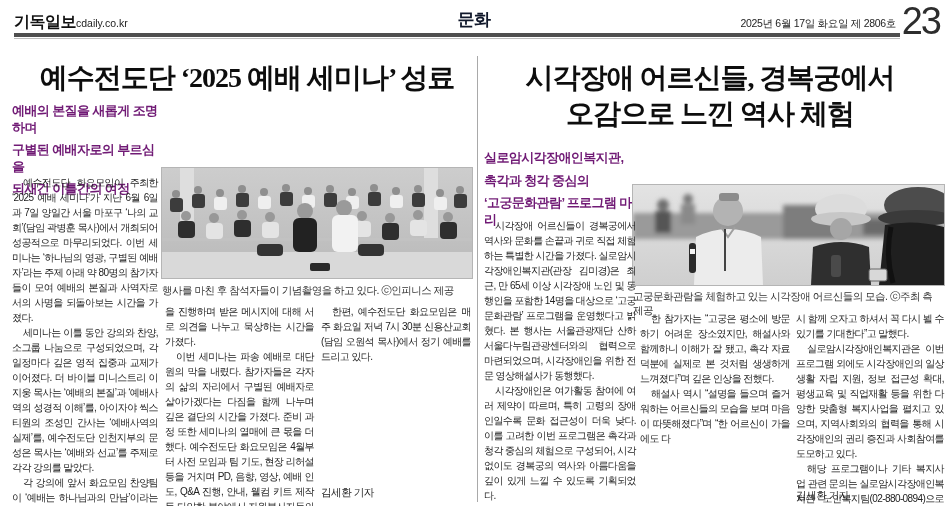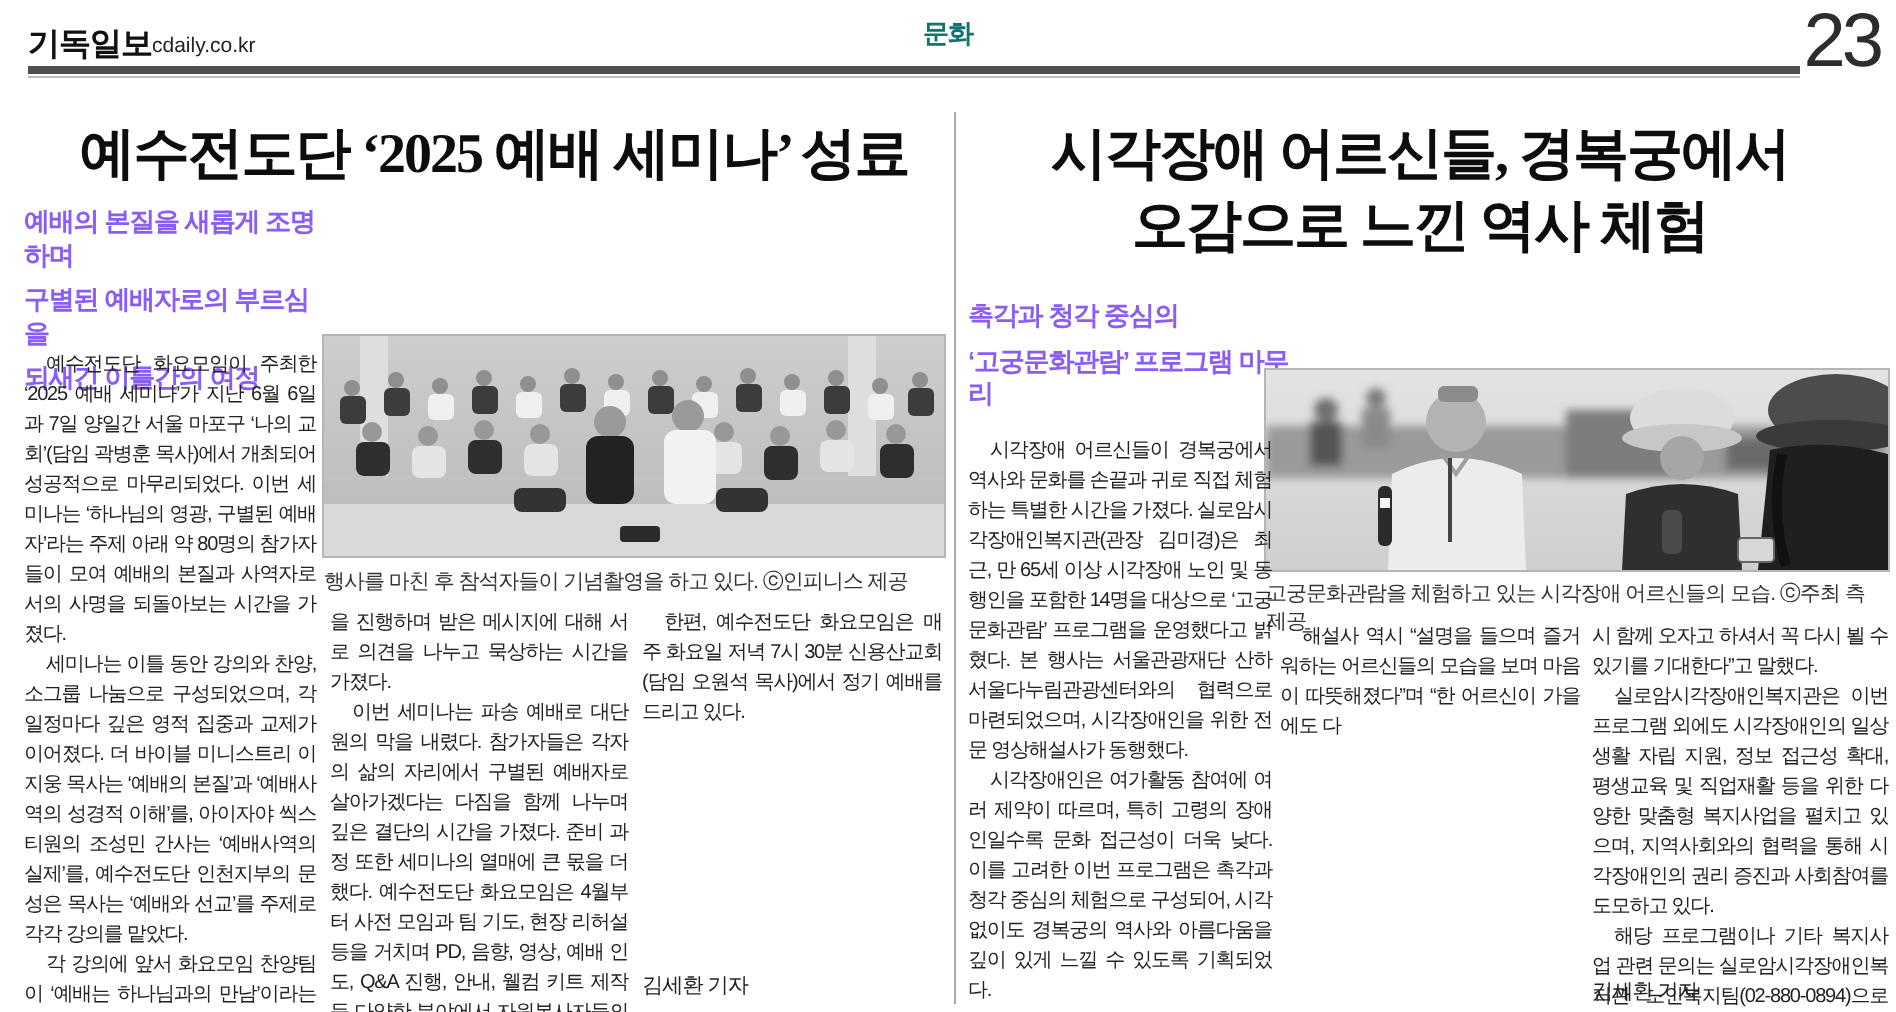--- a/index.html
+++ b/index.html
@@ -7,48 +7,49 @@
     width:948px;height:506px;position:relative;overflow:hidden;
     background:#ffffff;
     font-family:"Liberation Sans","DejaVu Sans",sans-serif;
     color:#1a1a1a;
     -webkit-font-smoothing:antialiased;
   }
   
   .hdr{position:absolute;left:0;top:0;width:948px;height:40px;}
   .masthead{position:absolute;left:14px;top:12px;font-size:16px;font-weight:bold;letter-spacing:-0.5px;color:#111;}
   .site{position:absolute;left:76px;top:17px;font-size:10.5px;color:#222;letter-spacing:0;}
-  .section{position:absolute;left:0;right:0;top:8px;text-align:center;font-size:13px;font-weight:bold;color:#0f766e;letter-spacing:-0.5px;}
+  .section{position:absolute;left:0;right:0;top:8px;text-align:center;font-size:17px;font-weight:bold;color:#0f172a;letter-spacing:-0.5px;}
   .dateline{position:absolute;right:52px;top:17px;font-size:10.5px;color:#1d1d1d;letter-spacing:-0.3px;}
   .pageno{position:absolute;right:8px;top:2px;font-size:38px;font-weight:400;letter-spacing:-2px;color:#2d2d2d;line-height:38px;}
   .hdr-rule{position:absolute;left:14px;right:48px;top:33px;height:4px;background:#4f4f4f;}
   .hdr-rule2{position:absolute;left:14px;right:48px;top:38px;height:1px;background:#bdbdbd;}
 
   
   .vdivider{position:absolute;left:477px;top:56px;bottom:4px;width:1px;background:#a9a9a9;}
 
   
   .headline{position:absolute;font-family:"Liberation Serif","DejaVu Serif",serif;font-weight:bold;color:#0d0d0d;text-align:center;letter-spacing:-1px;}
   .headline p{margin:0;line-height:36px;font-size:28px;}
-  .subtitle{position:absolute;font-size:13px;font-weight:bold;color:#8b5cf6;letter-spacing:-0.6px;}
+  .subtitle{position:absolute;font-size:13px;font-weight:bold;color:#701a75;letter-spacing:-0.6px;}
   .subtitle p{margin:0 0 6px 0;line-height:16.5px;}
   .photo{position:absolute;border:1px solid #b5b5b5;background:#d8d8d8;overflow:hidden;}
   .caption{position:absolute;font-size:10.5px;color:#333;letter-spacing:-0.5px;}
   .bodycol{position:absolute;font-size:10px;line-height:15px;color:#222;text-align:justify;letter-spacing:-0.6px;word-break:break-all;}
   .bodycol p{margin:0;text-indent:11px;}
   .bodycol p.cont{text-indent:0;}
   .byline{position:absolute;font-size:10.6px;color:#222;text-align:left;letter-spacing:-0.5px;}
 </style>
 </head>
 <body>
 
 <div class="hdr">
   <div class="masthead">기독일보</div>
   <div class="site">cdaily.co.kr</div>
   <div class="section">문화</div>
+  <div class="dateline">2025년 6월 17일 화요일 제 2806호</div>
   <div class="pageno">23</div>
   <div class="hdr-rule"></div>
   <div class="hdr-rule2"></div>
 </div>
 
 <div class="vdivider"></div>
 
 <div>
   <div class="headline" style="left:16px;top:60px;width:462px;">
       <p>예수전도단 ‘2025 예배 세미나’ 성료</p>
@@ -157,20 +158,21 @@
     </div>
   <div class="byline" style="left:321px;top:486px;width:150px;">김세환 기자</div>
 </div>
 
 <div>
   <div class="headline" style="left:482px;top:60px;width:456px;">
       <p>시각장애 어르신들, 경복궁에서</p>
       <p>오감으로 느낀 역사 체험</p>
     </div>
   <div class="subtitle" style="left:484px;top:150px;width:170px;">
+      <p>실로암시각장애인복지관,</p>
       <p>촉각과 청각 중심의</p>
       <p>‘고궁문화관람’ 프로그램 마무리</p>
     </div>
 
   <div class="photo" style="left:632px;top:184px;width:311px;height:100px;">
     <svg width="311" height="100" viewBox="0 0 311 100" xmlns="http://www.w3.org/2000/svg">
       <defs>
         <linearGradient id="skyg" x1="0" y1="0" x2="0" y2="1">
           <stop offset="0" stop-color="#e3e3e3"></stop>
             <stop offset="1" stop-color="#cfcfcf"></stop>
@@ -213,20 +215,21 @@
       <rect x="236" y="84" width="18" height="12" rx="2" fill="#d8d8d8" stroke="#666666"></rect>
     </svg>
   </div>
   <div class="caption" style="left:633px;top:290px;width:310px;">고궁문화관람을 체험하고 있는 시각장애 어르신들의 모습. ⓒ주최 측 제공</div>
 
   <div class="bodycol" style="left:484px;top:218px;width:152px;height:288px;">
       <p>시각장애 어르신들이 경복궁에서 역사와 문화를 손끝과 귀로 직접 체험하는 특별한 시간을 가졌다. 실로암시각장애인복지관(관장 김미경)은 최근, 만 65세 이상 시각장애 노인 및 동행인을 포함한 14명을 대상으로 ‘고궁문화관람’ 프로그램을 운영했다고 밝혔다. 본 행사는 서울관광재단 산하 서울다누림관광센터와의 협력으로 마련되었으며, 시각장애인을 위한 전문 영상해설사가 동행했다.</p>
       <p>시각장애인은 여가활동 참여에 여러 제약이 따르며, 특히 고령의 장애인일수록 문화 접근성이 더욱 낮다. 이를 고려한 이번 프로그램은 촉각과 청각 중심의 체험으로 구성되어, 시각 없이도 경복궁의 역사와 아름다움을 깊이 있게 느낄 수 있도록 기획되었다.</p>
     </div>
   <div class="bodycol" style="left:640px;top:311px;width:150px;height:195px;">
+      <p>한 참가자는 “고궁은 평소에 방문하기 어려운 장소였지만, 해설사와 함께하니 이해가 잘 됐고, 촉각 자료 덕분에 실제로 본 것처럼 생생하게 느껴졌다”며 깊은 인상을 전했다.</p>
       <p>해설사 역시 “설명을 들으며 즐거워하는 어르신들의 모습을 보며 마음이 따뜻해졌다”며 “한 어르신이 가을에도 다</p>
     </div>
   <div class="bodycol" style="left:796px;top:311px;width:148px;height:180px;">
       <p class="cont">시 함께 오자고 하셔서 꼭 다시 뵐 수 있기를 기대한다”고 말했다.</p>
       <p>실로암시각장애인복지관은 이번 프로그램 외에도 시각장애인의 일상생활 자립 지원, 정보 접근성 확대, 평생교육 및 직업재활 등을 위한 다양한 맞춤형 복지사업을 펼치고 있으며, 지역사회와의 협력을 통해 시각장애인의 권리 증진과 사회참여를 도모하고 있다.</p>
       <p>해당 프로그램이나 기타 복지사업 관련 문의는 실로암시각장애인복지관 노인복지팀(02-880-0894)으로 연락하면 된다.</p>
     </div>
   <div class="byline" style="left:796px;top:489px;width:148px;">김세환 기자</div>
 </div>
 

